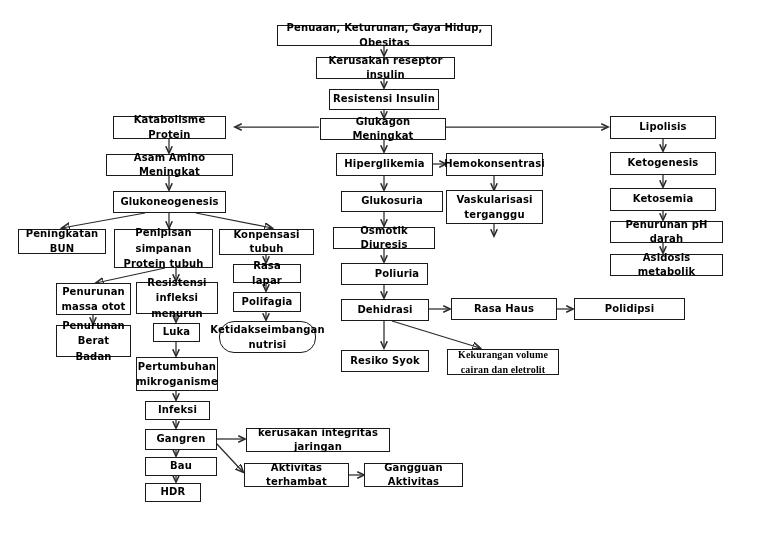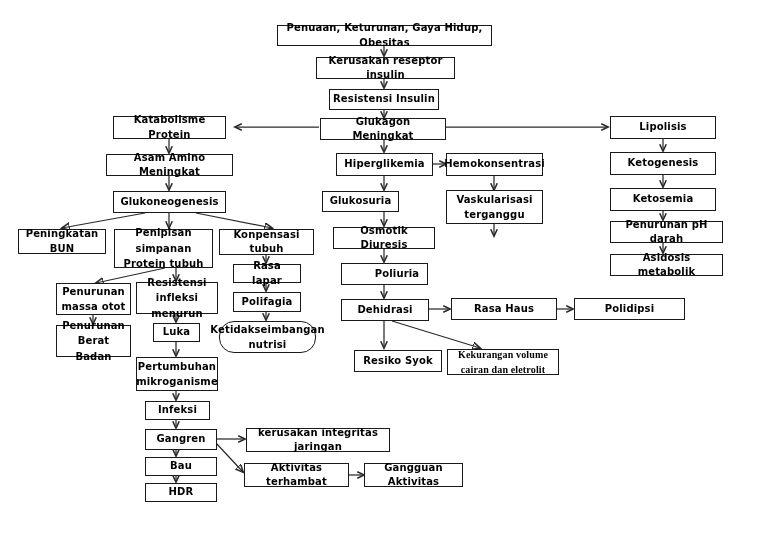--- a/index.html
+++ b/index.html
@@ -143,32 +143,32 @@
   <div class="node" style="left:233px; top:292px; width:68px; height:20px;">Polifagia</div>
 
   <div class="node two-line" style="left:56px; top:325px; width:75px; height:32px;">Penurunan Berat Badan</div>
   <div class="node" style="left:153px; top:323px; width:47px; height:19px;">Luka</div>
   <div class="node two-line" style="left:219px; top:321px; width:97px; height:32px;border-radius:15px;">Ketidakseimbangan nutrisi</div>
 
   <div class="node two-line" style="left:136px; top:357px; width:82px; height:34px;">Pertumbuhan mikroganisme</div>
   <div class="node" style="left:145px; top:401px; width:65px; height:19px;">Infeksi</div>
   <div class="node" style="left:145px; top:429px; width:72px; height:21px;">Gangren</div>
   <div class="node" style="left:145px; top:457px; width:72px; height:19px;">Bau</div>
-  <div class="node" style="left:145px; top:483px; width:72px; height:19px;">HDR</div>
+  <div class="node" style="left:145px; top:483px; width:56px; height:19px;">HDR</div>
 
   <div class="node" style="left:246px; top:428px; width:144px; height:24px;">kerusakan integritas  jaringan</div>
   <div class="node" style="left:244px; top:463px; width:105px; height:24px;">Aktivitas terhambat</div>
   <div class="node" style="left:364px; top:463px; width:99px; height:24px;">Gangguan Aktivitas</div>
 
   <div class="node" style="left:336px; top:153px; width:97px; height:23px;">Hiperglikemia</div>
-  <div class="node" style="left:322px; top:191px; width:77px; height:21px;">Glukosuria</div>
+  <div class="node" style="left:341px; top:191px; width:102px; height:21px;">Glukosuria</div>
   <div class="node" style="left:333px; top:227px; width:102px; height:22px;">Osmotik  Diuresis</div>
   <div class="node" style="left:341px; top:263px; width:87px; height:22px;padding-left:28px;">Poliuria</div>
   <div class="node" style="left:341px; top:299px; width:88px; height:22px;">Dehidrasi</div>
-  <div class="node" style="left:354px; top:350px; width:88px; height:22px;">Resiko  Syok</div>
+  <div class="node" style="left:341px; top:350px; width:88px; height:22px;">Resiko  Syok</div>
 
   <div class="node" style="left:446px; top:153px; width:97px; height:23px;">Hemokonsentrasi</div>
   <div class="node two-line" style="left:446px; top:190px; width:97px; height:34px;">Vaskularisasi terganggu</div>
 
   <div class="node" style="left:451px; top:298px; width:106px; height:22px;">Rasa Haus</div>
   <div class="node" style="left:574px; top:298px; width:111px; height:22px;">Polidipsi</div>
   <div class="node two-line" style="left:447px; top:349px; width:112px; height:26px;font-family:Liberation Serif, serif;">Kekurangan  volume cairan dan eletrolit</div>
 
   <div class="node" style="left:610px; top:116px; width:106px; height:23px;">Lipolisis</div>
   <div class="node" style="left:610px; top:152px; width:106px; height:23px;">Ketogenesis</div>

